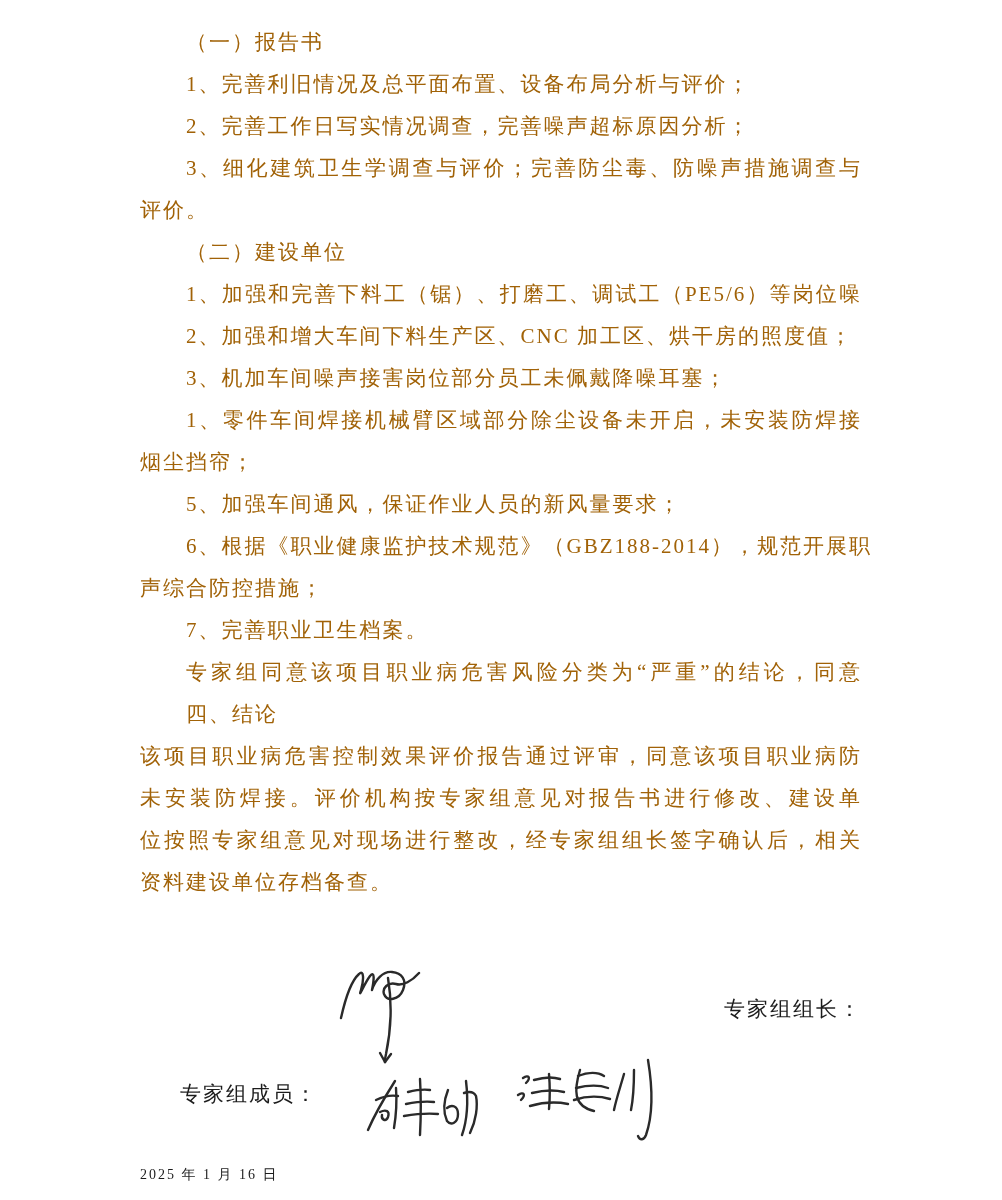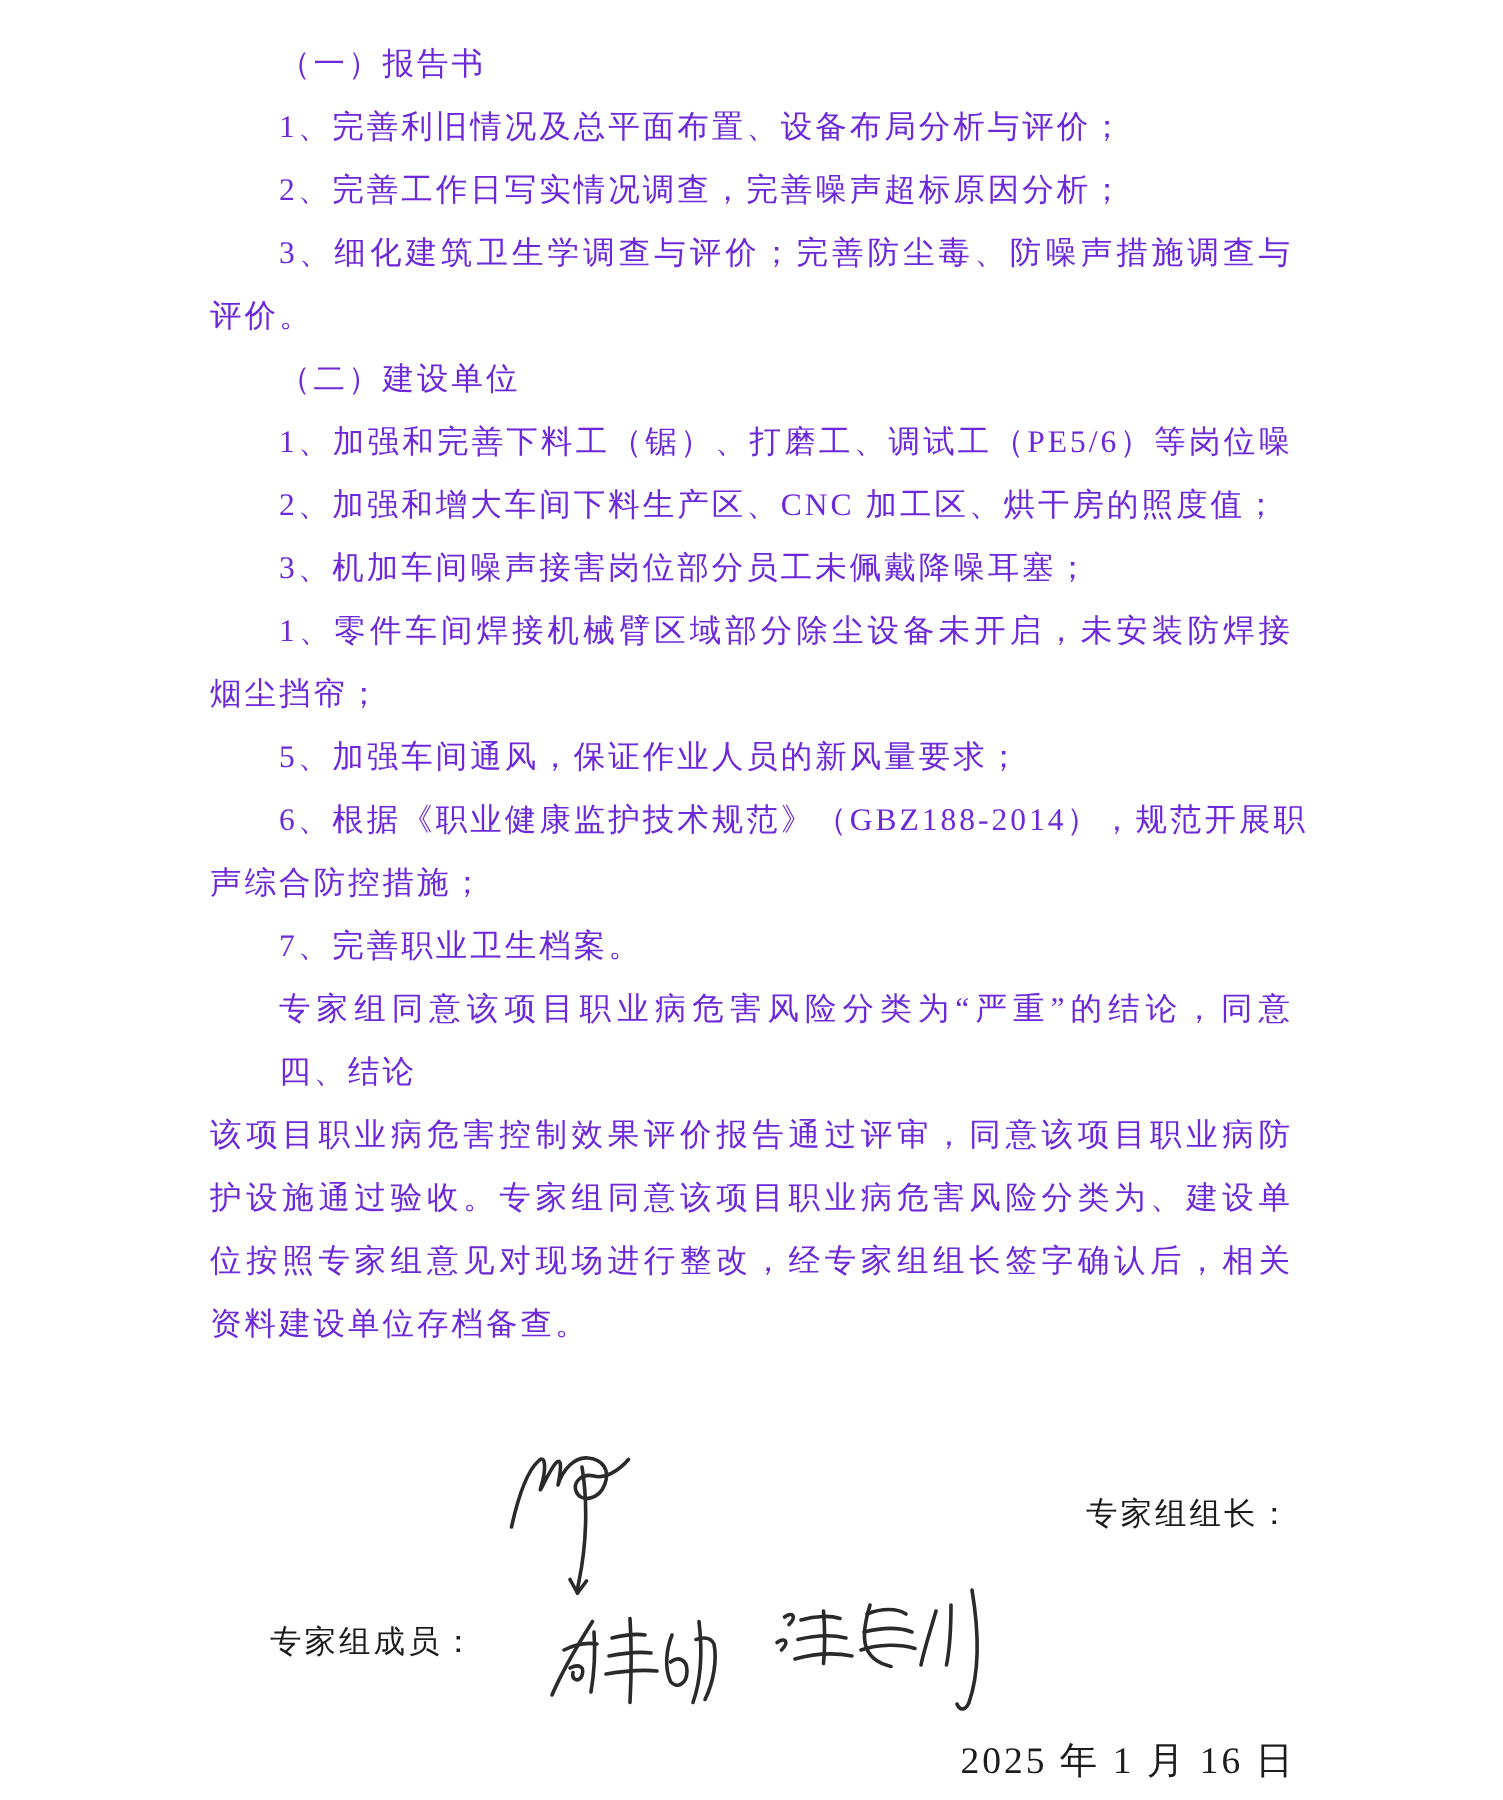--- a/index.html
+++ b/index.html
@@ -17,46 +17,46 @@
     left: 140px;
     top: 21px;
     width: 722px;
   }
   .line {
     height: 42px;
     line-height: 42px;
     font-size: 21px;
     letter-spacing: 2px;
     white-space: nowrap;
-    color: #6d28d9;
+    color: #a16207;
   }
   .line.indent { text-indent: 46px; }
   .line.justify { text-align: justify; text-align-last: justify; }
   .sign-row {
     position: absolute;
     left: 140px;
     width: 722px;
     height: 42px;
     line-height: 42px;
     font-size: 21px;
     letter-spacing: 2px;
     white-space: nowrap;
   }
   .sign-row.leader { top: 988px; padding-left: 53px; box-sizing: border-box; text-align: right; }
   .sign-row.members { top: 1073px; padding-left: 40px; box-sizing: border-box; }
   .date-row {
     position: absolute;
-    left: 156px;
+    left: 140px;
     top: 1154px;
     width: 722px;
     height: 42px;
     line-height: 42px;
-    font-size: 25px;
+    font-size: 14px;
     letter-spacing: 2px;
-    text-align: right;
+    text-align: left;
     padding-right: 14px;
     box-sizing: border-box;
     white-space: nowrap;
   }
   .sig {
     position: absolute;
   }
   .sig path {
     fill: none;
     stroke: #2a2a2a;
@@ -84,21 +84,21 @@
       <div class="line indent">3、机加车间噪声接害岗位部分员工未佩戴降噪耳塞；</div>
       <div class="line indent justify">1、零件车间焊接机械臂区域部分除尘设备未开启，未安装防焊接</div>
       <div class="line">烟尘挡帘；</div>
       <div class="line indent">5、加强车间通风，保证作业人员的新风量要求；</div>
       <div class="line indent justify">6、根据《职业健康监护技术规范》（GBZ188-2014），规范开展职</div>
       <div class="line">声综合防控措施；</div>
       <div class="line indent">7、完善职业卫生档案。</div>
       <div class="line indent justify">专家组同意该项目职业病危害风险分类为“严重”的结论，同意</div>
       <div class="line indent">四、结论</div>
       <div class="line justify">该项目职业病危害控制效果评价报告通过评审，同意该项目职业病防</div>
-      <div class="line justify">护设施通过验收。专家组同意该项目职业病危害风险分类为、建设单</div>
+      <div class="line justify">未安装防焊接。评价机构按专家组意见对报告书进行修改、建设单</div>
       <div class="line justify">位按照专家组意见对现场进行整改，经专家组组长签字确认后，相关</div>
       <div class="line">资料建设单位存档备查。</div>
     </div>
 </div>
 
 <div class="sign-row leader">
   <span>专家组组长：</span>
 </div>
 
 <svg class="sig leader-sig" width="92" height="106" viewBox="0 0 92 106">

